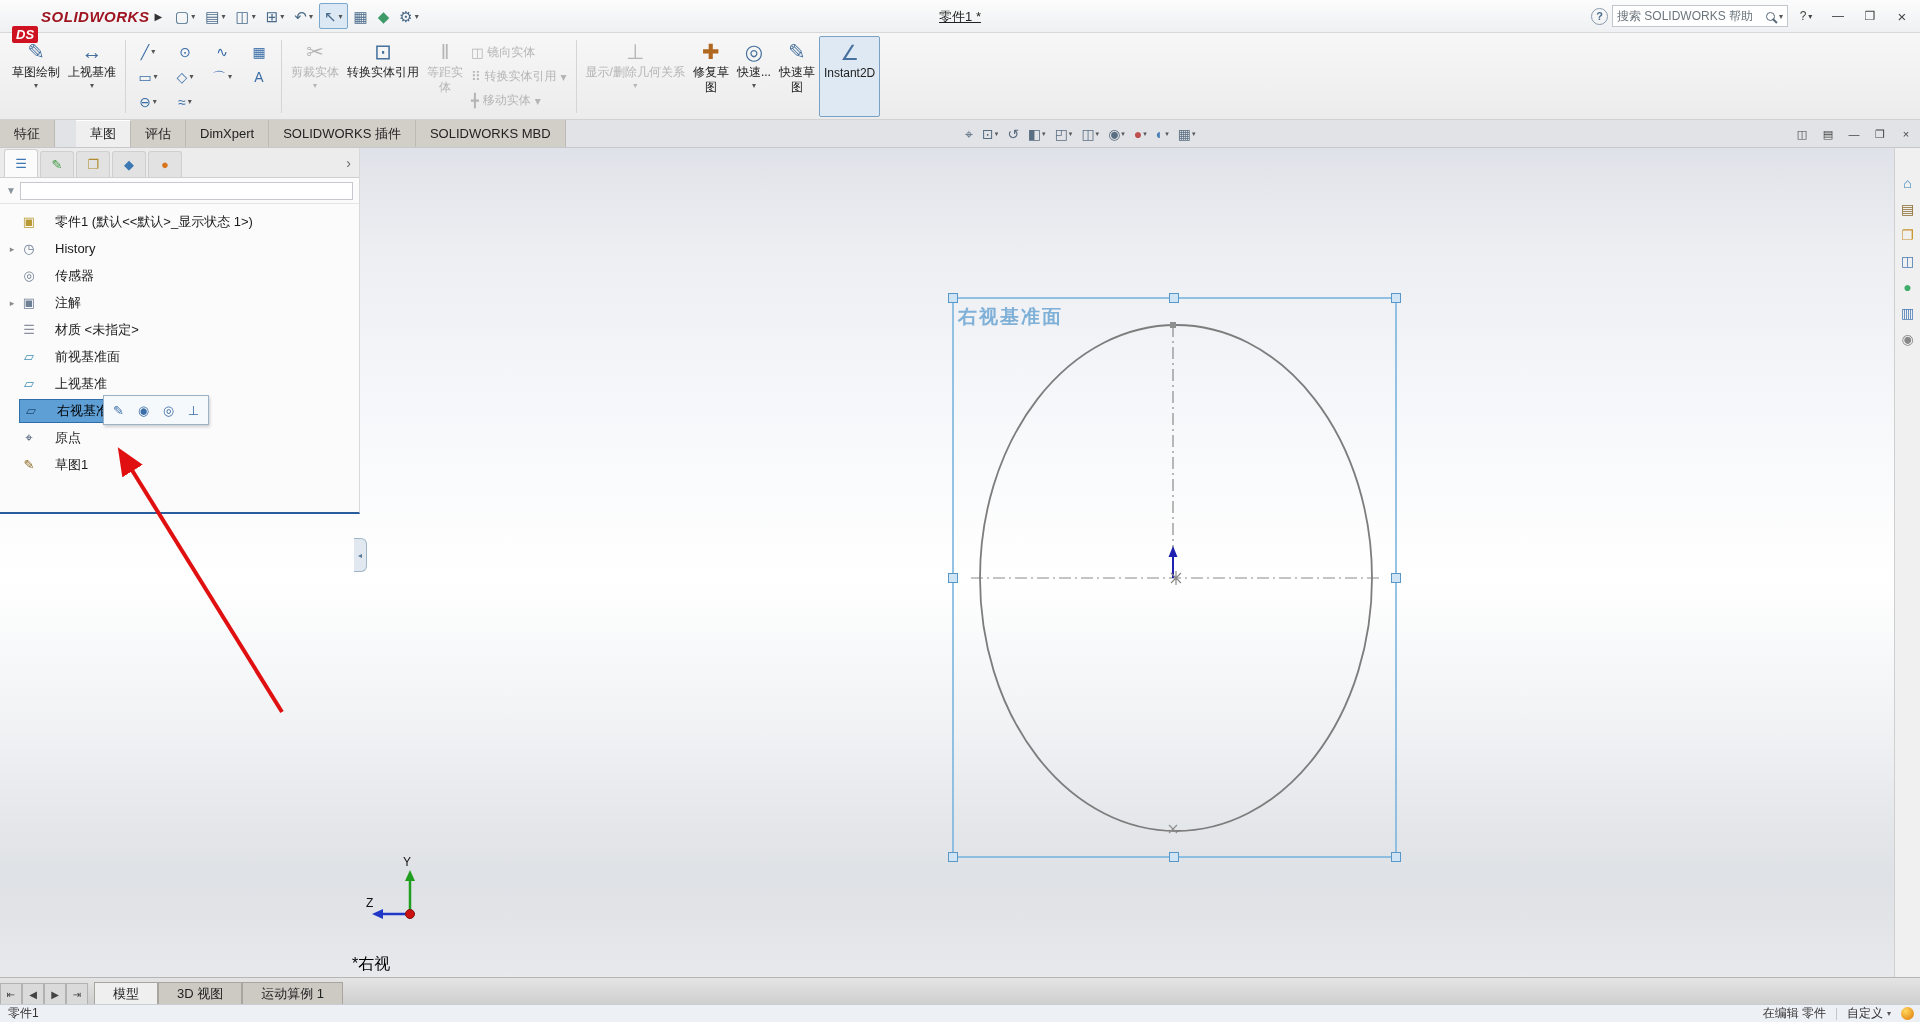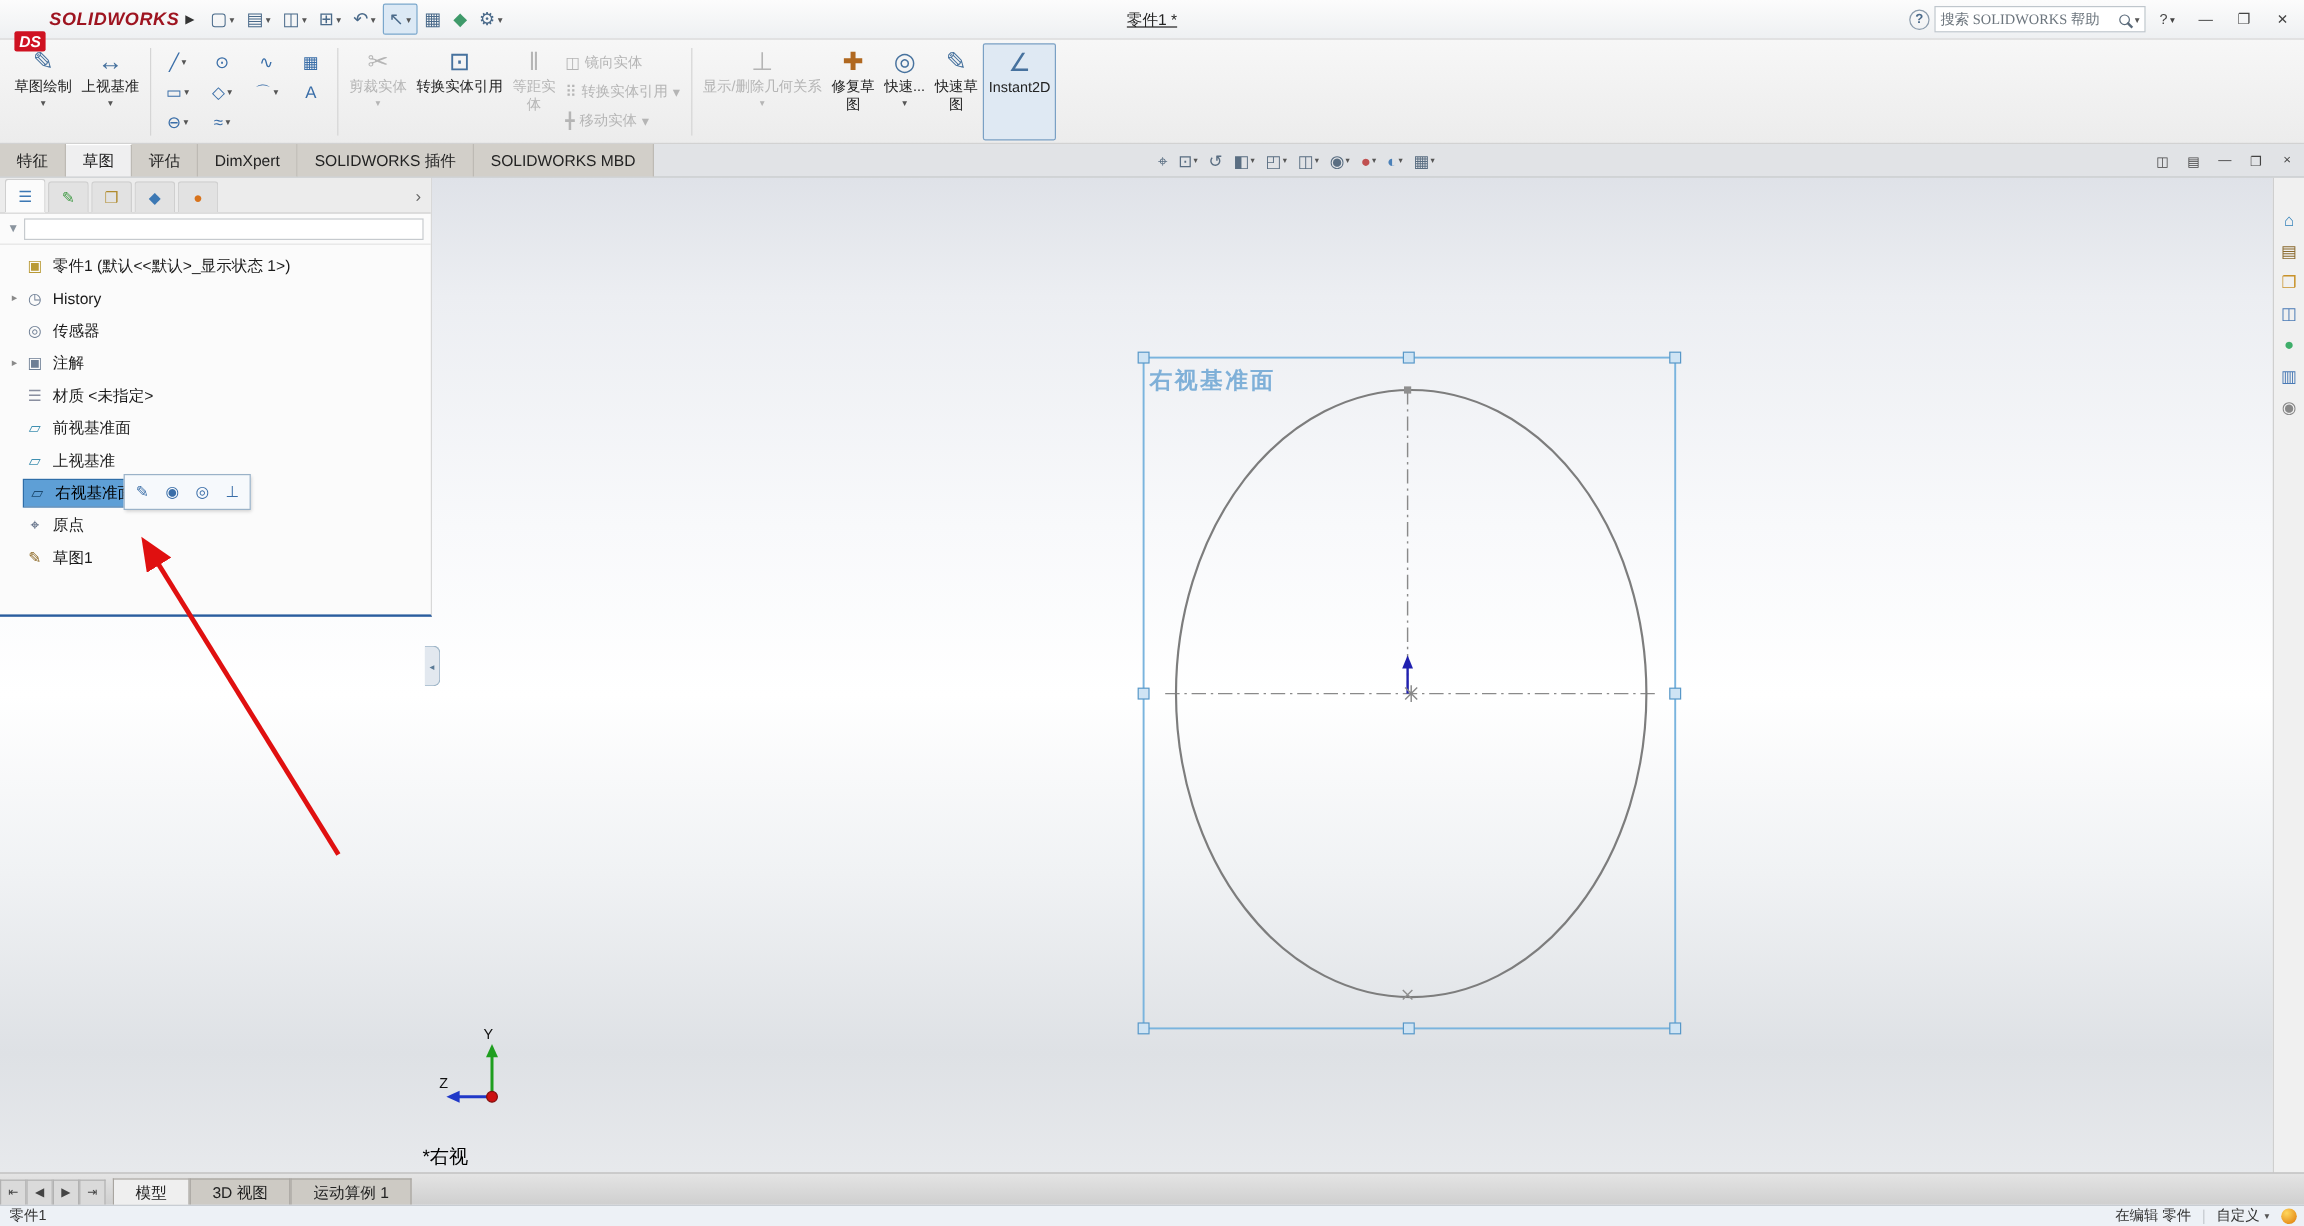--- a/index.html
+++ b/index.html
@@ -17,21 +17,21 @@
   .logo-exp{font-size:10px;color:#333;margin-left:2px;}
   .qbtn{display:flex;align-items:center;height:26px;padding:0 4px;margin:0 1px;border-radius:2px;color:#4a6a8a;}
   .qbtn .g{font-size:15px;line-height:1;}
   .qbtn .ct{font-size:8px;color:#555;margin-left:2px;}
   .qbtn.pressed{border:1px solid #7aa7cc;background:#dce9f5;}
   #tb-title{position:absolute;left:0;right:0;top:0;height:33px;display:flex;align-items:center;justify-content:center;
     font-size:13px;color:#222;pointer-events:none;text-decoration:underline;}
   #tb-right{margin-left:auto;display:flex;align-items:center;gap:4px;padding-right:4px;}
   .helpcircle{width:17px;height:17px;border:1.5px solid #8a9bac;border-radius:50%;display:flex;align-items:center;justify-content:center;
     font-size:11px;color:#4a6a8a;font-weight:bold;}
-  #searchbox{width:176px;height:22px;background:#fff;border:1px solid #bfc6cc;display:flex;align-items:center;padding:0 4px;gap:4px;font-family:Liberation Serif, serif;}
+  #searchbox{width:176px;height:22px;background:#fff;border:1px solid #bfc6cc;display:flex;align-items:center;padding:0 4px;gap:4px;}
   #searchbox .stext{flex:1;color:#6c757d;font-size:12px;white-space:nowrap;overflow:hidden;}
   .mag{width:9px;height:9px;border:1.5px solid #5a6a7a;border-radius:50%;position:relative;flex:none;}
   .mag::after{content:"";position:absolute;width:6px;height:1.5px;background:#5a6a7a;transform:rotate(45deg);right:-4px;bottom:-2px;}
   .winbtn{width:28px;height:24px;display:flex;align-items:center;justify-content:center;color:#444;font-size:12px;}
 
   
   #ribbon{position:absolute;left:0;top:33px;width:1920px;height:87px;
     background:linear-gradient(#f7f7f7,#ececec);border-bottom:1px solid #d2d2d2;
     display:flex;align-items:stretch;padding:3px 0 2px 8px;z-index:39;}
   .rsep{width:1px;background:#d5d5d5;margin:4px 5px;}
@@ -50,21 +50,21 @@
   .stack{display:flex;flex-direction:column;justify-content:flex-start;gap:1px;padding-top:5px;}
   .srow{display:flex;align-items:center;gap:4px;height:23px;padding:0 4px;font-size:12px;color:#222;white-space:nowrap;}
   .sic{font-size:13px;color:#47729e;}
 
   
   #tabrow{position:absolute;left:0;top:120px;width:1920px;height:28px;background:#e1e3e6;
     border-bottom:1px solid #c6c8ca;z-index:38;}
   .cmdtabs{display:flex;height:100%;}
   .cmdtab{padding:0 14px;display:flex;align-items:center;background:#d2cfc9;
     border-right:1px solid #bdbab4;color:#222;font-size:13px;white-space:nowrap;}
-  .cmdtab.active{background:#efeff0;border-top:1px solid #fff;}
+  .cmdtab.active{background:#efeff0;border-top:1px solid #fff;margin-left:21px;}
   #headsup{position:absolute;left:962px;top:2px;height:24px;display:flex;align-items:center;gap:3px;}
   .hbtn{display:flex;align-items:center;gap:1px;padding:0 3px;height:22px;color:#5a6e82;}
   .hbtn .g{font-size:14px;line-height:1;}
   .hbtn .ct{font-size:7px;color:#555;}
   #docwin{position:absolute;right:4px;top:2px;display:flex;align-items:center;gap:6px;height:24px;color:#444;}
   .dwbtn{width:20px;height:20px;display:flex;align-items:center;justify-content:center;font-size:11px;}
 
   
   #viewport{position:absolute;left:0;top:148px;width:1894px;height:829px;z-index:1;
     background:linear-gradient(180deg,#dfe2e8 0%,#eceef2 12%,#f8f9fb 35%,#ffffff 52%,#f0f2f4 70%,#dee1e5 88%,#e7e9ec 100%);}
@@ -84,21 +84,21 @@
     border:1px solid #cfcfcf;border-bottom:none;border-radius:3px 3px 0 0;background:#e2e2e2;margin-right:2px;font-size:13px;}
   .ptab.active{background:#fbfbfb;height:28px;}
   .pchevron{margin-left:auto;margin-right:8px;color:#666;font-size:14px;align-self:center;}
   #filterbar{height:26px;display:flex;align-items:center;padding:0 6px;gap:4px;border-bottom:1px solid #e4e4e4;}
   .funnel{color:#8a949e;font-size:10px;}
   #filterinput{flex:1;height:18px;background:#fff;border:1px solid #c6cace;}
   #tree{position:relative;padding-top:4px;}
   .trow{height:27px;display:flex;align-items:center;padding-left:4px;font-size:13px;color:#1a1a1a;}
   .arr{width:16px;font-size:9px;color:#8a8a8a;text-align:center;flex:none;}
   .ticon{width:18px;font-size:13px;text-align:center;flex:none;}
-  .tlabel{margin-left:6px;white-space:nowrap;}
+  .tlabel{margin-left:17px;white-space:nowrap;}
   .selwrap{display:flex;align-items:center;background:#5e9fd6;outline:1px solid #2f6ea8;padding:2px 5px 2px 2px;}
   .selwrap .tlabel{color:#000;}
   #ctx-popup{position:absolute;left:103px;top:247px;height:30px;background:#f6f9fc;
     border:1px solid #9ab2c8;box-shadow:1px 2px 3px rgba(0,0,0,.18);display:flex;align-items:center;padding:0 3px;gap:2px;z-index:20;}
   .cpbtn{width:23px;height:24px;display:flex;align-items:center;justify-content:center;font-size:13px;color:#3a6ea8;}
   #collapse-handle{position:absolute;left:354px;top:538px;width:13px;height:34px;background:#e2e8ef;
     border:1px solid #9fb6c8;border-left:none;border-radius:0 6px 6px 0;z-index:12;
     display:flex;align-items:center;justify-content:center;font-size:8px;color:#5a7a96;}
 
   

